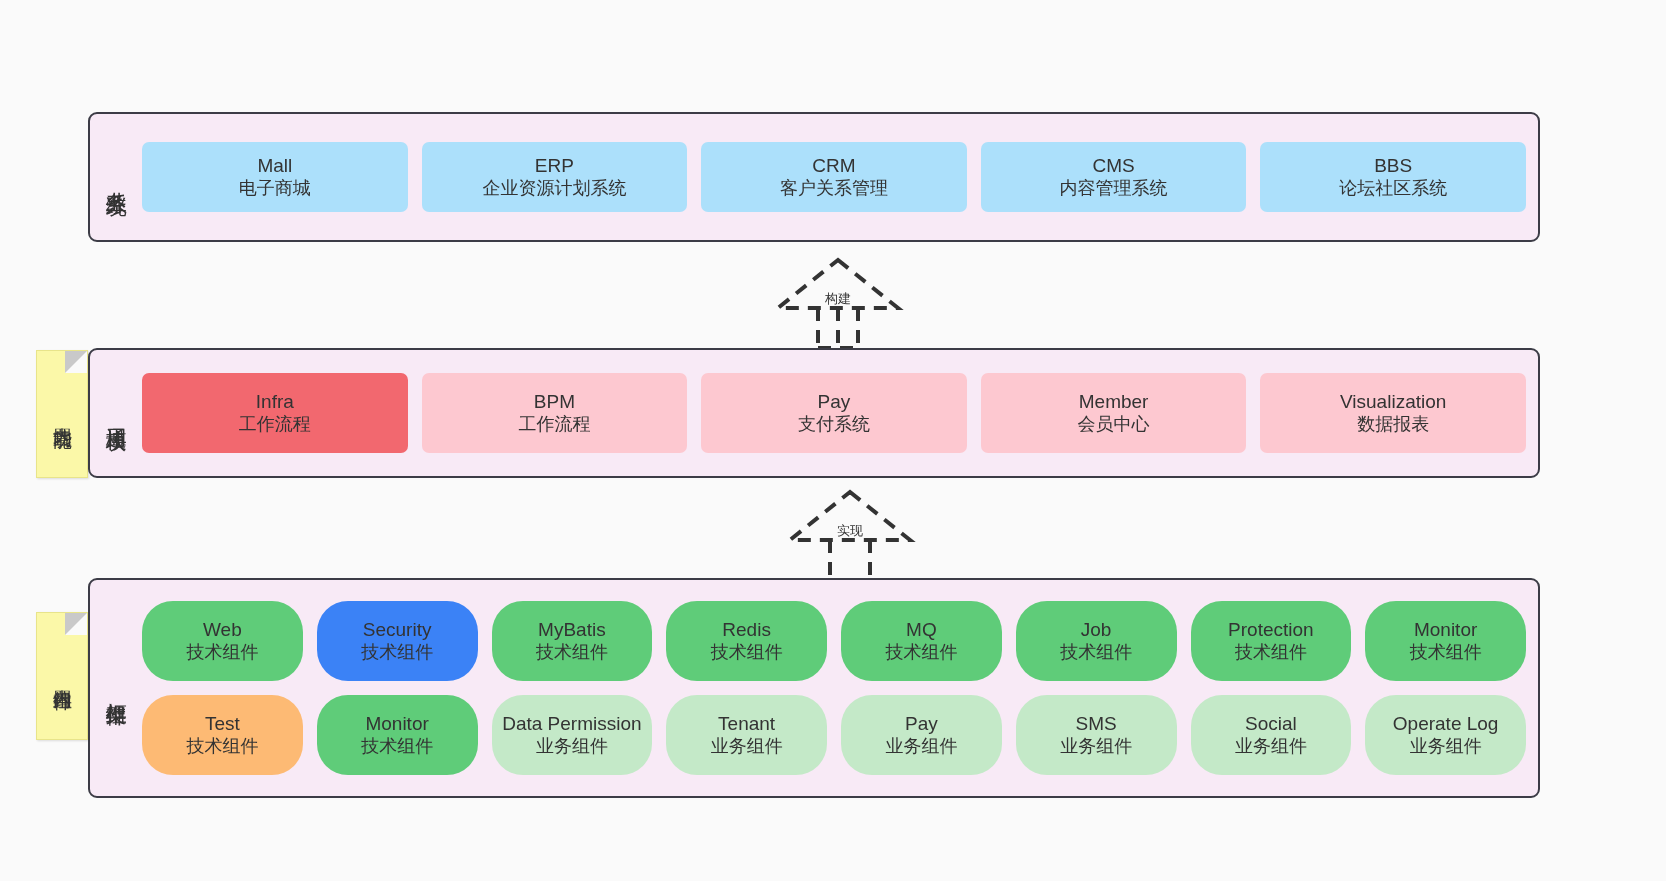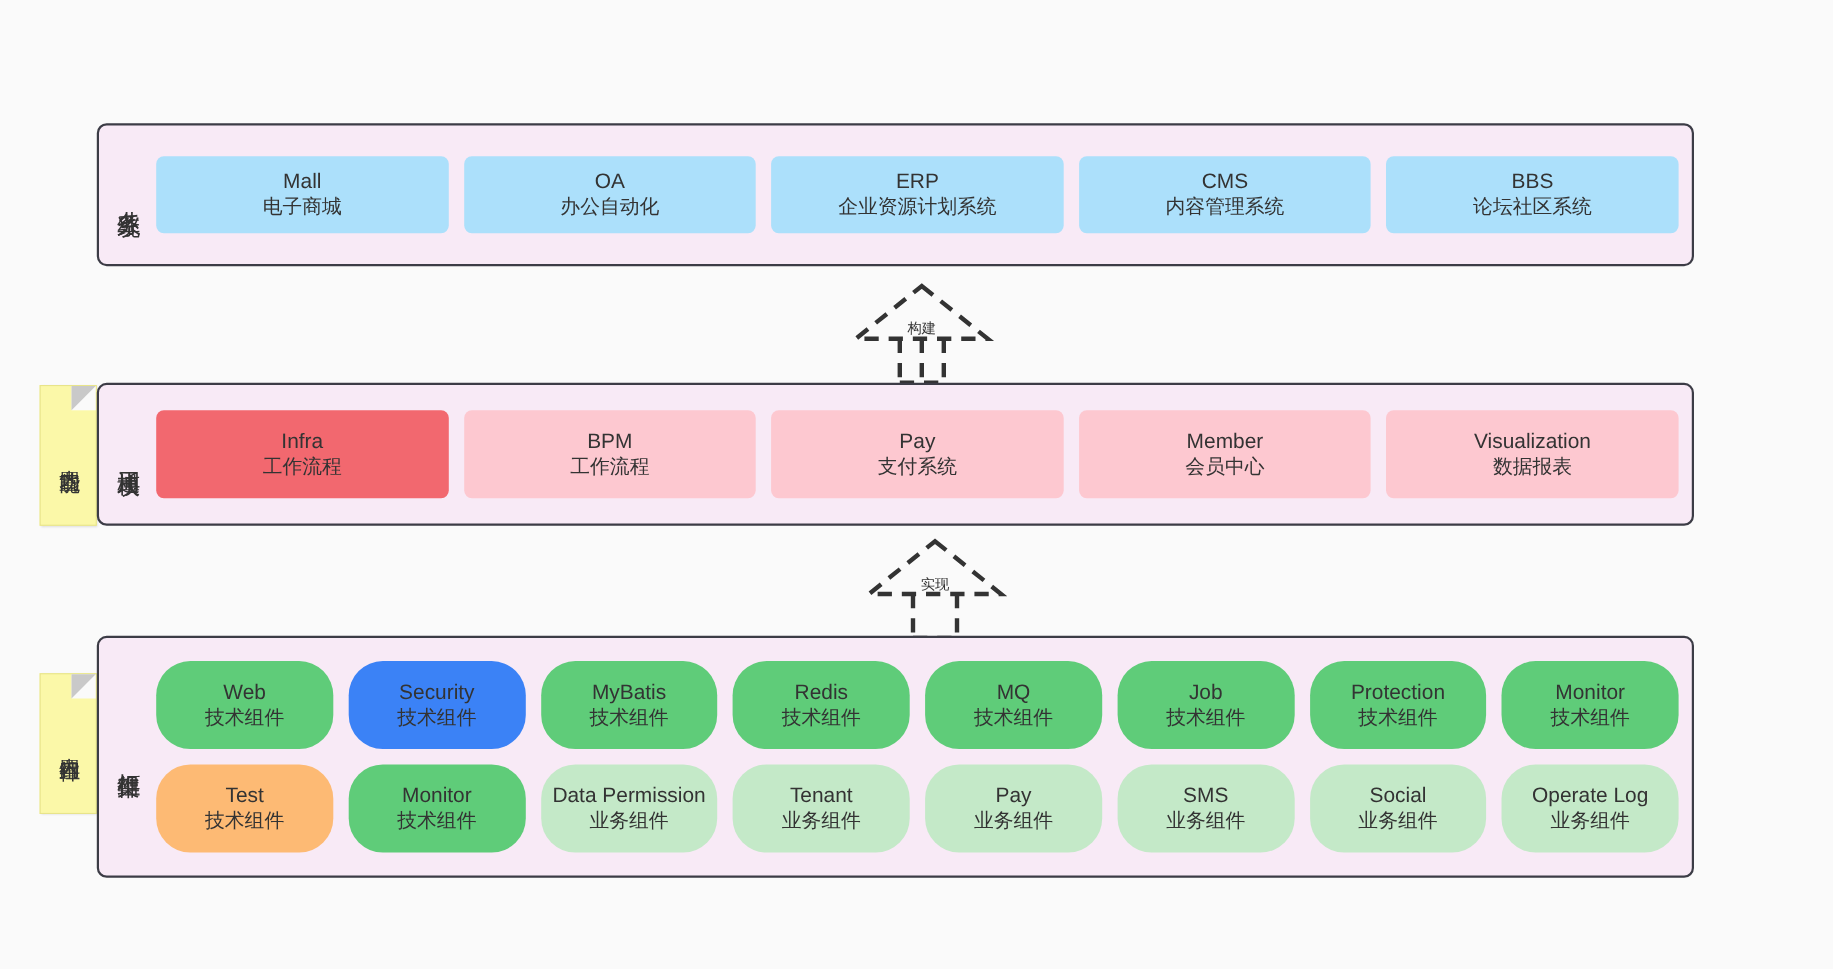--- a/index.html
+++ b/index.html
@@ -150,26 +150,26 @@
 
   <div class="band" id="band-business">
     <div class="band-label">业务系统</div>
     <div class="band-body">
       <div class="row">
         <div class="cell">
           <span class="t1">Mall</span>
           <span class="t2">电子商城</span>
         </div>
         <div class="cell">
-          <span class="t1">OA</span>
-          <span class="t2">办公自动化</span>
-        </div>
-        <div class="cell">
           <span class="t1">ERP</span>
           <span class="t2">企业资源计划系统</span>
+        </div>
+        <div class="cell">
+          <span class="t1">CRM</span>
+          <span class="t2">客户关系管理</span>
         </div>
         <div class="cell">
           <span class="t1">CMS</span>
           <span class="t2">内容管理系统</span>
         </div>
         <div class="cell">
           <span class="t1">BBS</span>
           <span class="t2">论坛社区系统</span>
         </div>
       </div>

